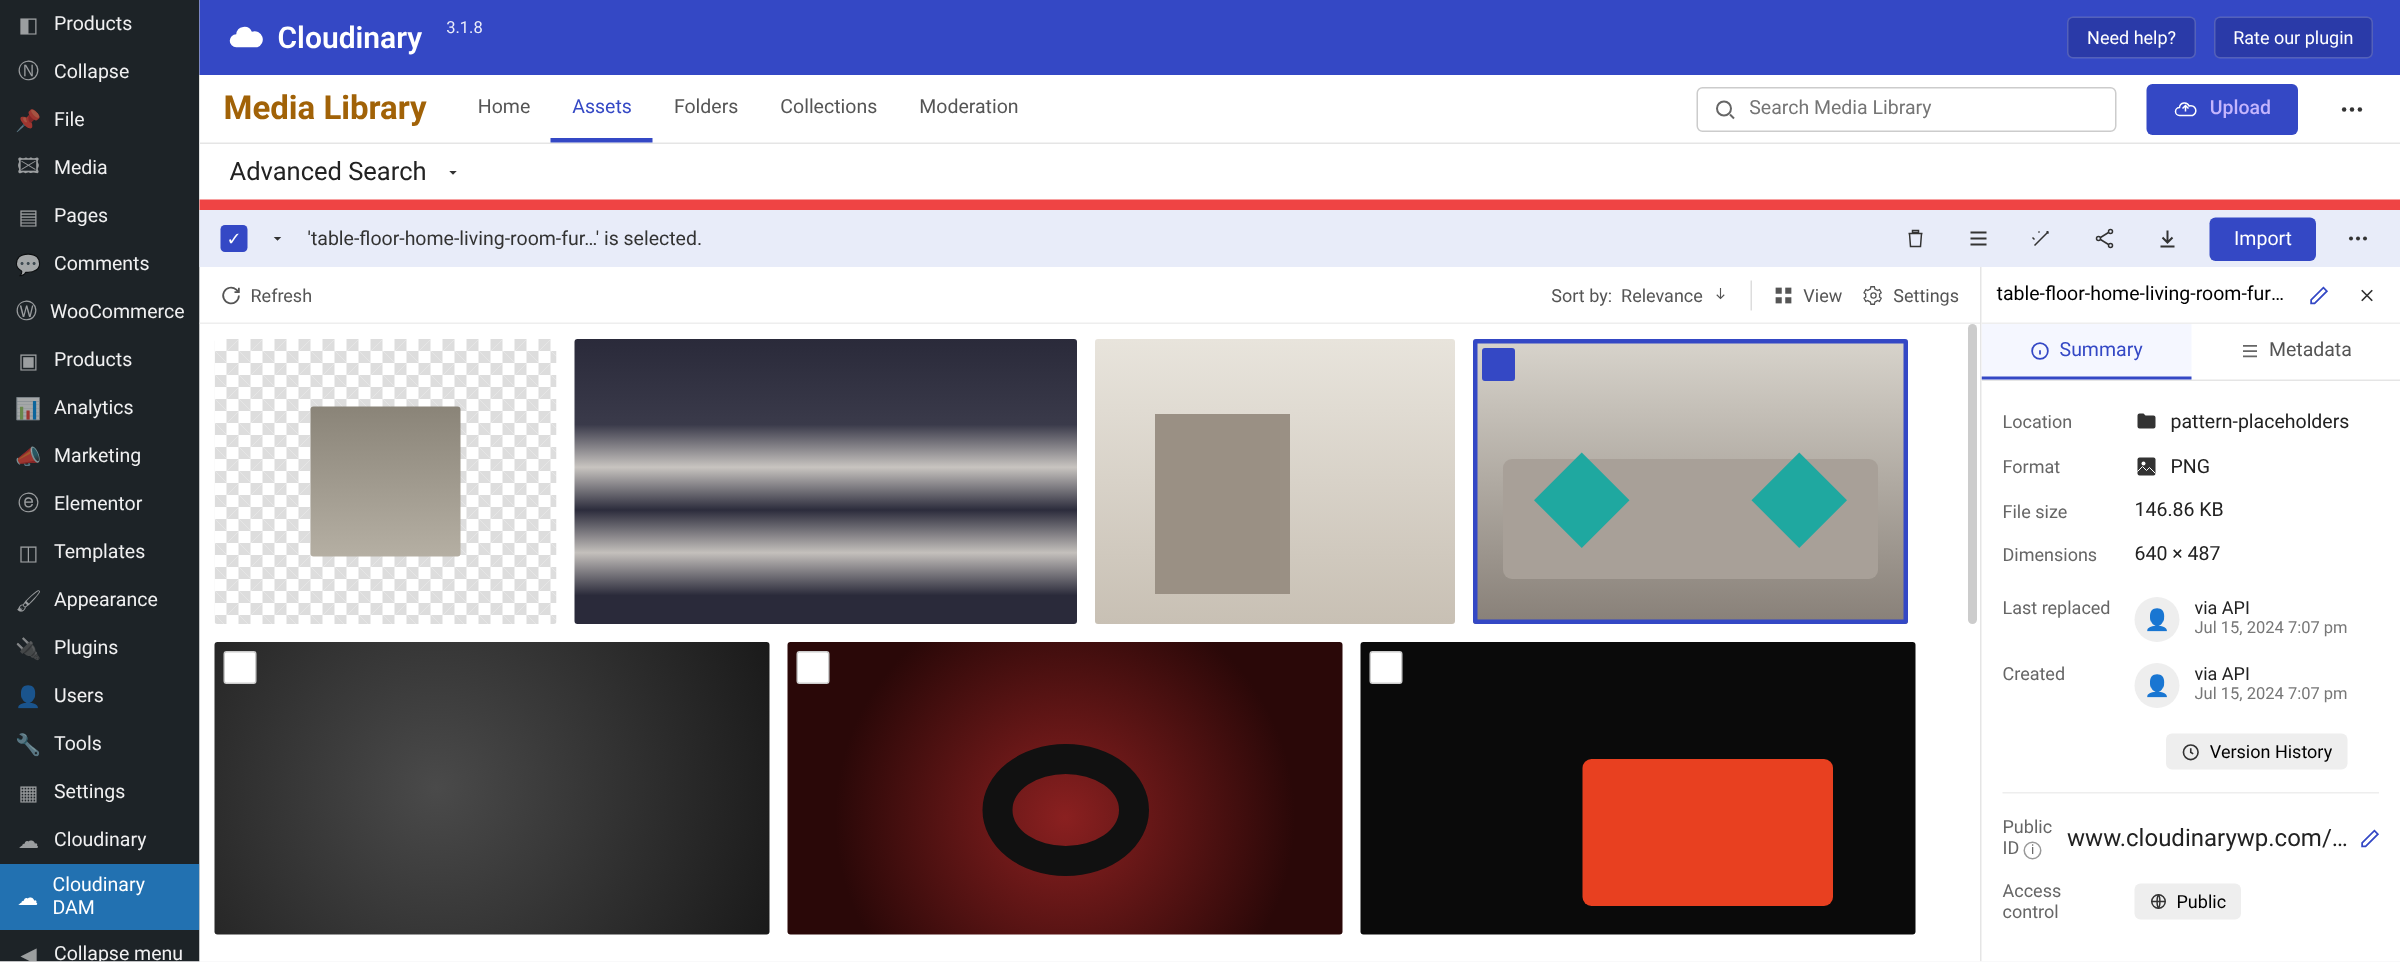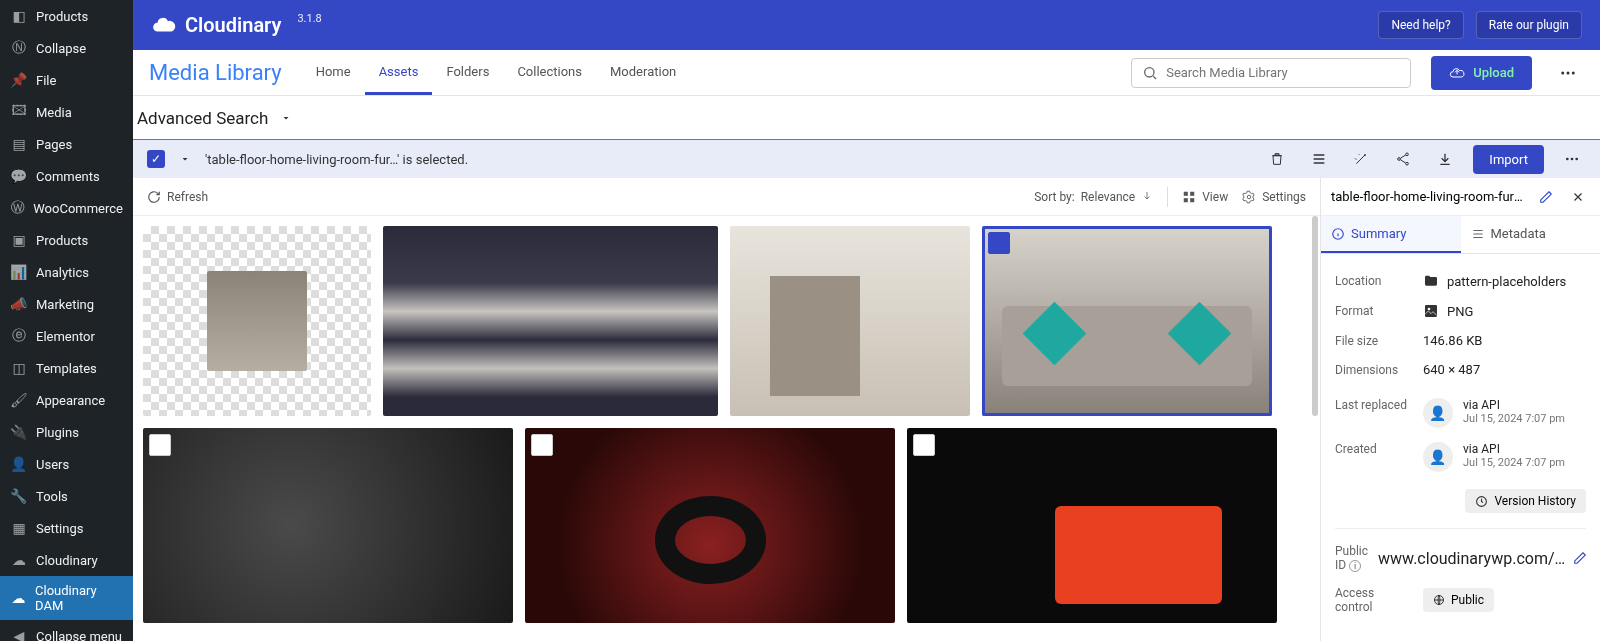--- a/index.html
+++ b/index.html
@@ -10,30 +10,30 @@
 .wp-sidebar .item .icn{width:18px;height:18px;display:flex;align-items:center;justify-content:center;opacity:.6;font-size:14px}
 .wp-sidebar .item.active .icn{opacity:1}
 .main{flex:1;display:flex;flex-direction:column;height:641px;background:#fff}
 .topbar{background:#3448c5;height:50px;display:flex;align-items:center;padding:0 18px;color:#fff;gap:12px}
 .logo{display:flex;align-items:center;gap:8px;font-size:20px;font-weight:600}
 .logo svg{width:26px;height:26px}
 .ver{font-size:11px;opacity:.9;margin-left:4px;align-self:flex-start;margin-top:12px}
 .topbar .spacer{flex:1}
 .topbtn{background:#2a3aa8;border:1px solid rgba(255,255,255,.2);color:#fff;font-size:12px;padding:6px 12px;border-radius:4px;cursor:pointer}
 .subhead{height:46px;display:flex;align-items:center;padding:0 16px;gap:20px;border-bottom:1px solid #e5e5e5;background:#fff}
-.subtitle{font-size:22px;font-weight:400;color:#3b82f6}
+.subtitle{font-size:22px;font-weight:700;color:#a16207}
 .tabs{display:flex;gap:0}
 .tab{padding:13px 14px;font-size:13px;color:#555;cursor:pointer;border-bottom:3px solid transparent}
 .tab.active{color:#3448c5;border-bottom-color:#3448c5}
 .subhead .spacer{flex:1}
 .search{display:flex;align-items:center;border:1px solid #ccc;border-radius:4px;padding:6px 10px;width:280px;gap:8px}
 .search input{border:none;outline:none;font-size:13px;flex:1}
-.uploadbtn{background:#3448c5;color:#86efac;border:none;padding:9px 18px;border-radius:4px;font-size:13px;display:flex;align-items:center;gap:8px;cursor:pointer;font-weight:500}
+.uploadbtn{background:#3448c5;color:#c4b5fd;border:none;padding:9px 18px;border-radius:4px;font-size:13px;display:flex;align-items:center;gap:8px;cursor:pointer;font-weight:500}
 .iconbtn{width:32px;height:32px;display:flex;align-items:center;justify-content:center;cursor:pointer;color:#333;border-radius:4px}
-.advrow{height:44px;display:flex;align-items:center;padding:0 4px;gap:12px;border-bottom:1px solid #ef4444;background:#fff}
+.advrow{height:44px;display:flex;align-items:center;padding:0 20px;gap:12px;border-bottom:7px solid #ef4444;background:#fff}
 .advtxt{font-size:17px;color:#222}
 .selrow{height:38px;background:#e8ecf9;display:flex;align-items:center;padding:0 14px;gap:14px;font-size:13px;color:#333}
 .selrow .chk{width:18px;height:18px;background:#3448c5;border-radius:3px;display:flex;align-items:center;justify-content:center;color:#fff;font-size:12px}
 .selrow .spacer{flex:1}
 .selrow .act{width:28px;height:28px;display:flex;align-items:center;justify-content:center;cursor:pointer;color:#333}
 .importbtn{background:#3448c5;color:#fff;border:none;padding:7px 16px;border-radius:4px;font-size:13px;cursor:pointer}
 .toolrow{height:38px;display:flex;align-items:center;padding:0 14px;gap:14px;font-size:12px;color:#555;border-bottom:1px solid #eee}
 .toolrow .spacer{flex:1}
 .toolrow .grp{display:flex;align-items:flex-start;gap:6px;cursor:pointer}
 .content{flex:1;display:flex;overflow:hidden}
@@ -41,21 +41,21 @@
 .grow{display:flex;gap:12px}
 .gitem{background:#f4f4f4;border-radius:2px;position:relative;overflow:hidden}
 .gitem.sel{outline:3px solid #3448c5;outline-offset:-3px}
 .gitem .badge{position:absolute;top:6px;left:6px;width:22px;height:22px;background:#fff;border:1px solid #ccc;border-radius:2px}
 .gitem .badge.on{background:#3448c5;border-color:#3448c5}
 .trans{background-image:linear-gradient(45deg,#ddd 25%,transparent 25%),linear-gradient(-45deg,#ddd 25%,transparent 25%),linear-gradient(45deg,transparent 75%,#ddd 75%),linear-gradient(-45deg,transparent 75%,#ddd 75%);background-size:16px 16px;background-position:0 0,0 8px,8px -8px,-8px 0;background-color:#fff}
 .detail{width:280px;border-left:1px solid #e5e5e5;display:flex;flex-direction:column;font-size:13px;overflow:hidden}
 .detail .hdr{height:38px;display:flex;align-items:center;padding:0 10px;gap:8px;border-bottom:1px solid #eee}
 .detail .hdr .name{flex:1;overflow:hidden;text-overflow:ellipsis;white-space:nowrap;font-size:13px}
 .dtabs{display:flex;border-bottom:1px solid #e5e5e5}
-.dtab{flex:1;padding:10px;text-align:center;font-size:13px;color:#555;cursor:pointer;display:flex;align-items:center;justify-content:flex-start;gap:6px;border-bottom:2px solid transparent}
+.dtab{flex:1;padding:10px;text-align:center;font-size:13px;color:#555;cursor:pointer;display:flex;align-items:center;justify-content:center;gap:6px;border-bottom:2px solid transparent}
 .dtab.active{color:#3448c5;border-bottom-color:#3448c5;background:#f5f7ff}
 .dbody{flex:1;overflow-y:auto;padding:12px 14px}
 .drow{display:flex;align-items:center;padding:7px 0;gap:10px}
 .drow .lab{width:78px;font-size:12px;color:#666}
 .drow .val{flex:1;font-size:13px;color:#222;display:flex;align-items:center;gap:8px}
 .av{width:30px;height:30px;border-radius:50%;background:#eee;display:flex;align-items:center;justify-content:center;font-size:14px}
 .meta{font-size:12px;color:#222}
 .metasub{font-size:11px;color:#777}
 .pill{background:#eee;border-radius:4px;padding:5px 10px;font-size:12px;display:inline-flex;align-items:center;gap:6px;cursor:pointer}
 .sep{border-top:1px solid #eee;margin:8px 0}
@@ -383,21 +383,21 @@
           </div>
         </div>
         <div class="drow" style="align-items:flex-start">
           <span class="lab">Created</span>
           <div class="av">👤</div>
           <div>
             <div class="meta">via API</div>
             <div class="metasub">Jul 15, 2024 7:07 pm</div>
           </div>
         </div>
-        <div class="drow" style="justify-content:flex-end;padding-top:10px">
+        <div class="drow" style="justify-content:center;padding-top:10px">
           <span class="lab"></span>
           <div class="pill">
             <svg width="13" height="13" viewBox="0 0 24 24" fill="none" stroke="#333" stroke-width="2">
                 <path d="M3 12a9 9 0 109-9 9 9 0 00-9 9zm9-5v5l3 2"></path>
               </svg>
             <span>Version History</span>
           </div>
         </div>
         <div class="sep"></div>
         <div class="drow">

